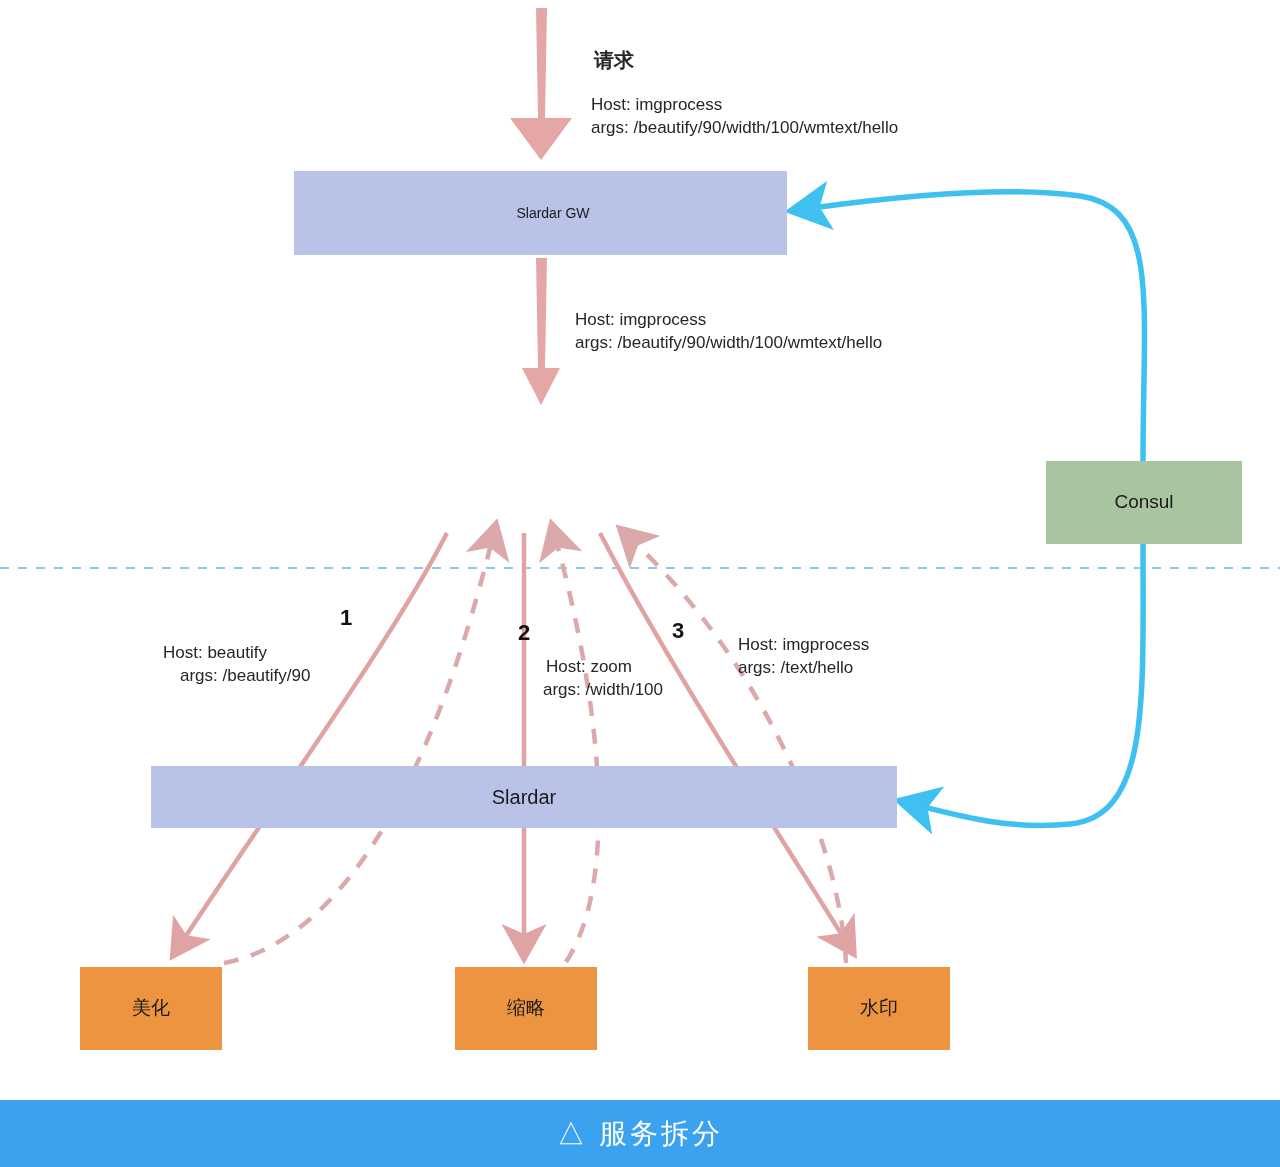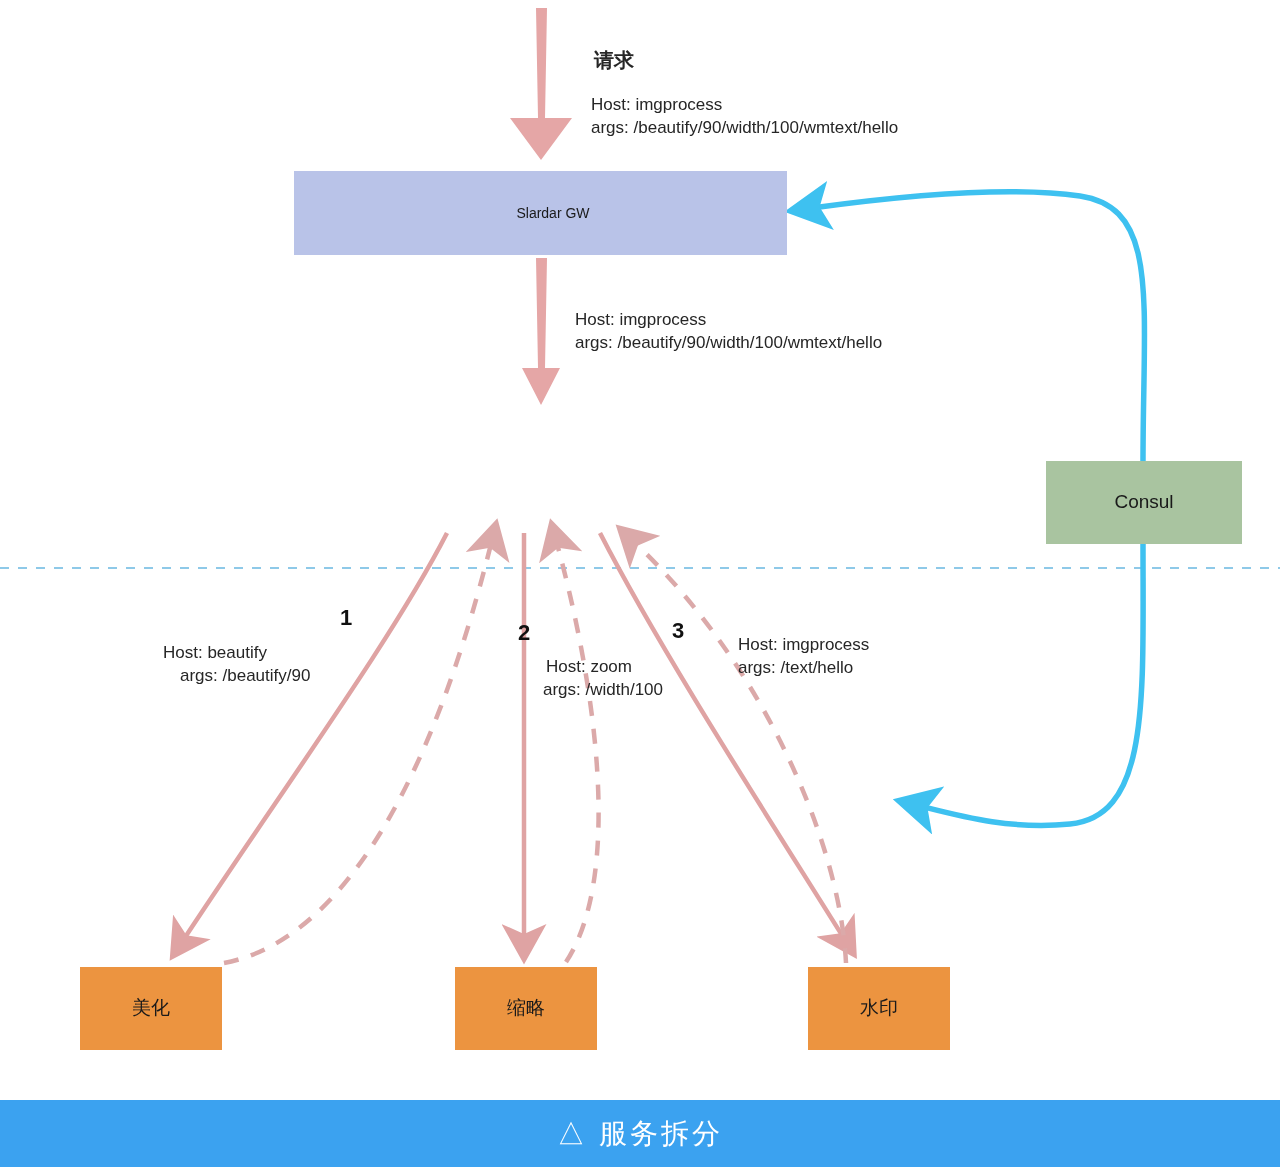--- a/index.html
+++ b/index.html
@@ -107,20 +107,23 @@
 
   <div class="node node-gw" style="left:294px; top:171px; width:493px; height:84px; font-size:14px;padding-left:25px;">
     <span>Slardar GW</span>
   </div>
 
 
   <div class="node node-consul" style="left:1046px; top:461px; width:196px; height:83px; font-size:19px;text-align:right;">
     <span>Consul</span>
   </div>
 
+  <div class="node node-slardar" style="left:151px; top:766px; width:746px; height:62px; font-size:20px;">
+    <span>Slardar</span>
+  </div>
 
   <div class="node node-orange" style="left:80px; top:967px; width:142px; height:83px; font-size:19px;">
     <span>美化</span>
   </div>
 
   <div class="node node-orange" style="left:455px; top:967px; width:142px; height:83px; font-size:19px;">
     <span>缩略</span>
   </div>
 
   <div class="node node-orange" style="left:808px; top:967px; width:142px; height:83px; font-size:19px;justify-content:center;">

